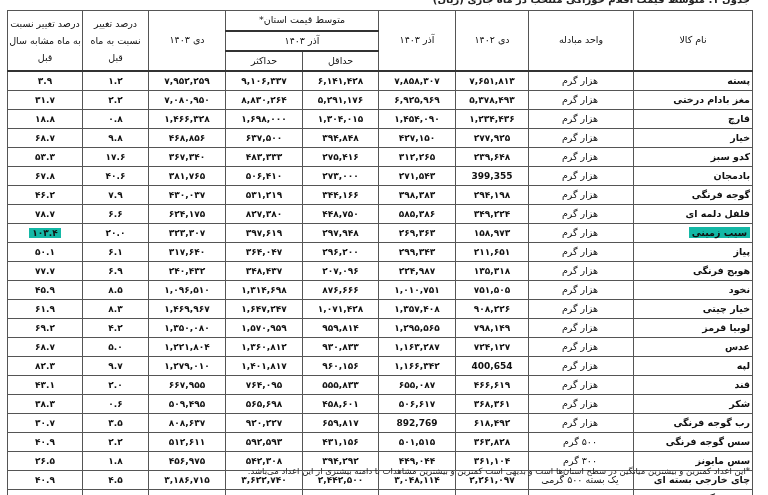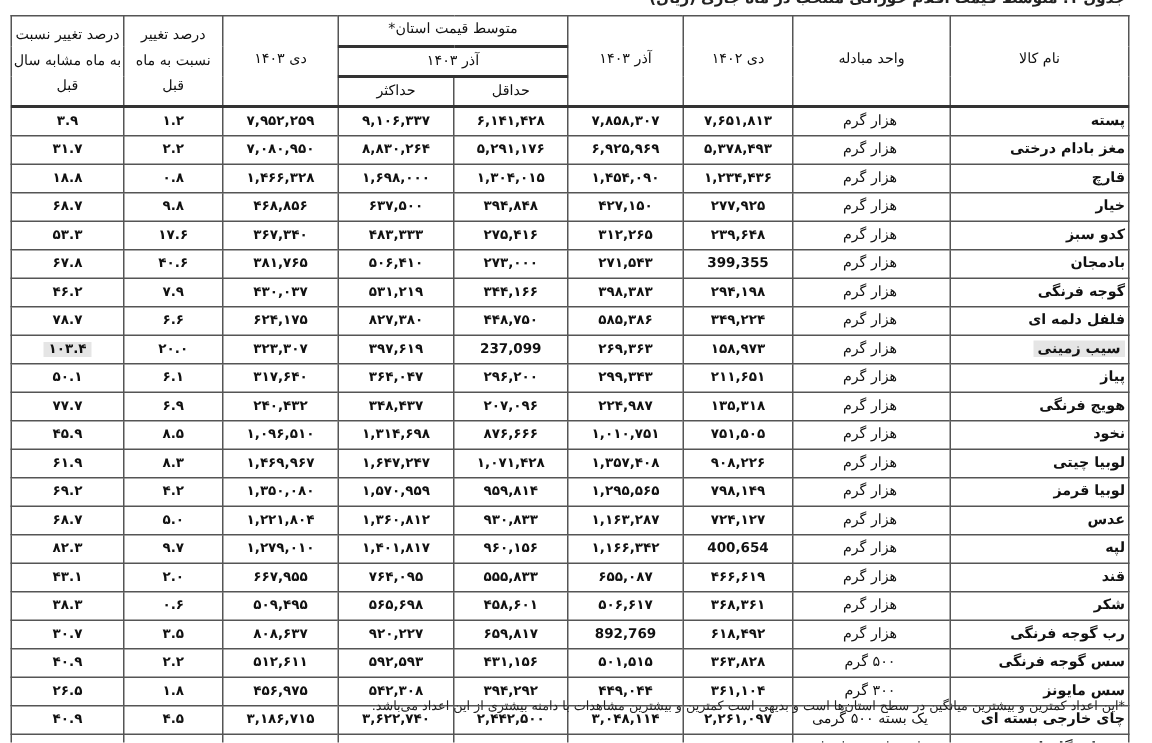--- a/index.html
+++ b/index.html
@@ -6,21 +6,21 @@
   body { width: 768px; height: 495px; overflow: hidden; position: relative; font-family: "DejaVu Sans", sans-serif; color: #111; }
   .title-strip { position: absolute; top: -6px; right: 18px; font-size: 10px; font-weight: bold; color: #222; direction: rtl; white-space: nowrap; }
   table.price-table { position: absolute; left: 7px; top: 10px; border-collapse: collapse; direction: rtl; table-layout: fixed; width: 745px; }
   table.price-table td, table.price-table th { border: 1px solid #555; padding: 0; font-size: 9.5px; height: 18px; line-height: 18px; white-space: nowrap; overflow: hidden; }
   table.price-table th { font-weight: normal; text-align: center; font-size: 9.5px; line-height: 16px; margin-left: 32px; }
   table.price-table td.num { text-align: center; font-weight: bold; font-size: 9px; direction: ltr; }
   table.price-table td.name { text-align: right; padding-right: 2px; font-weight: bold; }
   table.price-table td.unit { text-align: center; padding-right: 2px; }
   table.price-table thead tr { border-bottom: 2px solid #333; }
   table.price-table { border: 1.5px solid #333; }
-  .hl { background: #e5e5e5; padding: 0 3px; }
+  .hl { background: #14b8a6; padding: 0 3px; }
   .footnote { position: absolute; right: 18px; top: 466px; font-size: 8.5px; direction: rtl; color: #222; white-space: nowrap; }
 </style>
 </head>
 <body>
 
 <div class="title-strip">جدول ۱: متوسط قیمت اقلام خوراکی منتخب در ماه جاری (ریال)</div>
 
 <table class="price-table">
   <colgroup>
     <col style="width:119px">
@@ -139,21 +139,21 @@
         <td class="num"><span>۸۲۷,۳۸۰</span></td>
         <td class="num"><span>۶۲۴,۱۷۵</span></td>
         <td class="num"><span>۶.۶</span></td>
         <td class="num"><span>۷۸.۷</span></td>
       </tr>
       <tr>
         <td class="name"><span class="hl">سیب زمینی</span></td>
         <td class="unit"><span>هزار گرم</span></td>
         <td class="num"><span>۱۵۸,۹۷۳</span></td>
         <td class="num"><span>۲۶۹,۳۶۳</span></td>
-        <td class="num"><span>237,099</span></td>
+        <td class="num"><span>۲۹۷,۹۴۸</span></td>
         <td class="num"><span>۳۹۷,۶۱۹</span></td>
         <td class="num"><span>۳۲۳,۳۰۷</span></td>
         <td class="num"><span>۲۰.۰</span></td>
         <td class="num"><span class="hl">۱۰۳.۴</span></td>
       </tr>
       <tr>
         <td class="name"><span>پیاز</span></td>
         <td class="unit"><span>هزار گرم</span></td>
         <td class="num"><span>۲۱۱,۶۵۱</span></td>
         <td class="num"><span>۲۹۹,۳۴۳</span></td>
@@ -179,21 +179,21 @@
         <td class="unit"><span>هزار گرم</span></td>
         <td class="num"><span>۷۵۱,۵۰۵</span></td>
         <td class="num"><span>۱,۰۱۰,۷۵۱</span></td>
         <td class="num"><span>۸۷۶,۶۶۶</span></td>
         <td class="num"><span>۱,۳۱۴,۶۹۸</span></td>
         <td class="num"><span>۱,۰۹۶,۵۱۰</span></td>
         <td class="num"><span>۸.۵</span></td>
         <td class="num"><span>۴۵.۹</span></td>
       </tr>
       <tr>
-        <td class="name"><span>لوبیا چیتی</span></td>
+        <td class="name"><span>خیار چیتی</span></td>
         <td class="unit"><span>هزار گرم</span></td>
         <td class="num"><span>۹۰۸,۲۲۶</span></td>
         <td class="num"><span>۱,۳۵۷,۴۰۸</span></td>
         <td class="num"><span>۱,۰۷۱,۴۲۸</span></td>
         <td class="num"><span>۱,۶۴۷,۲۴۷</span></td>
         <td class="num"><span>۱,۴۶۹,۹۶۷</span></td>
         <td class="num"><span>۸.۳</span></td>
         <td class="num"><span>۶۱.۹</span></td>
       </tr>
       <tr>

